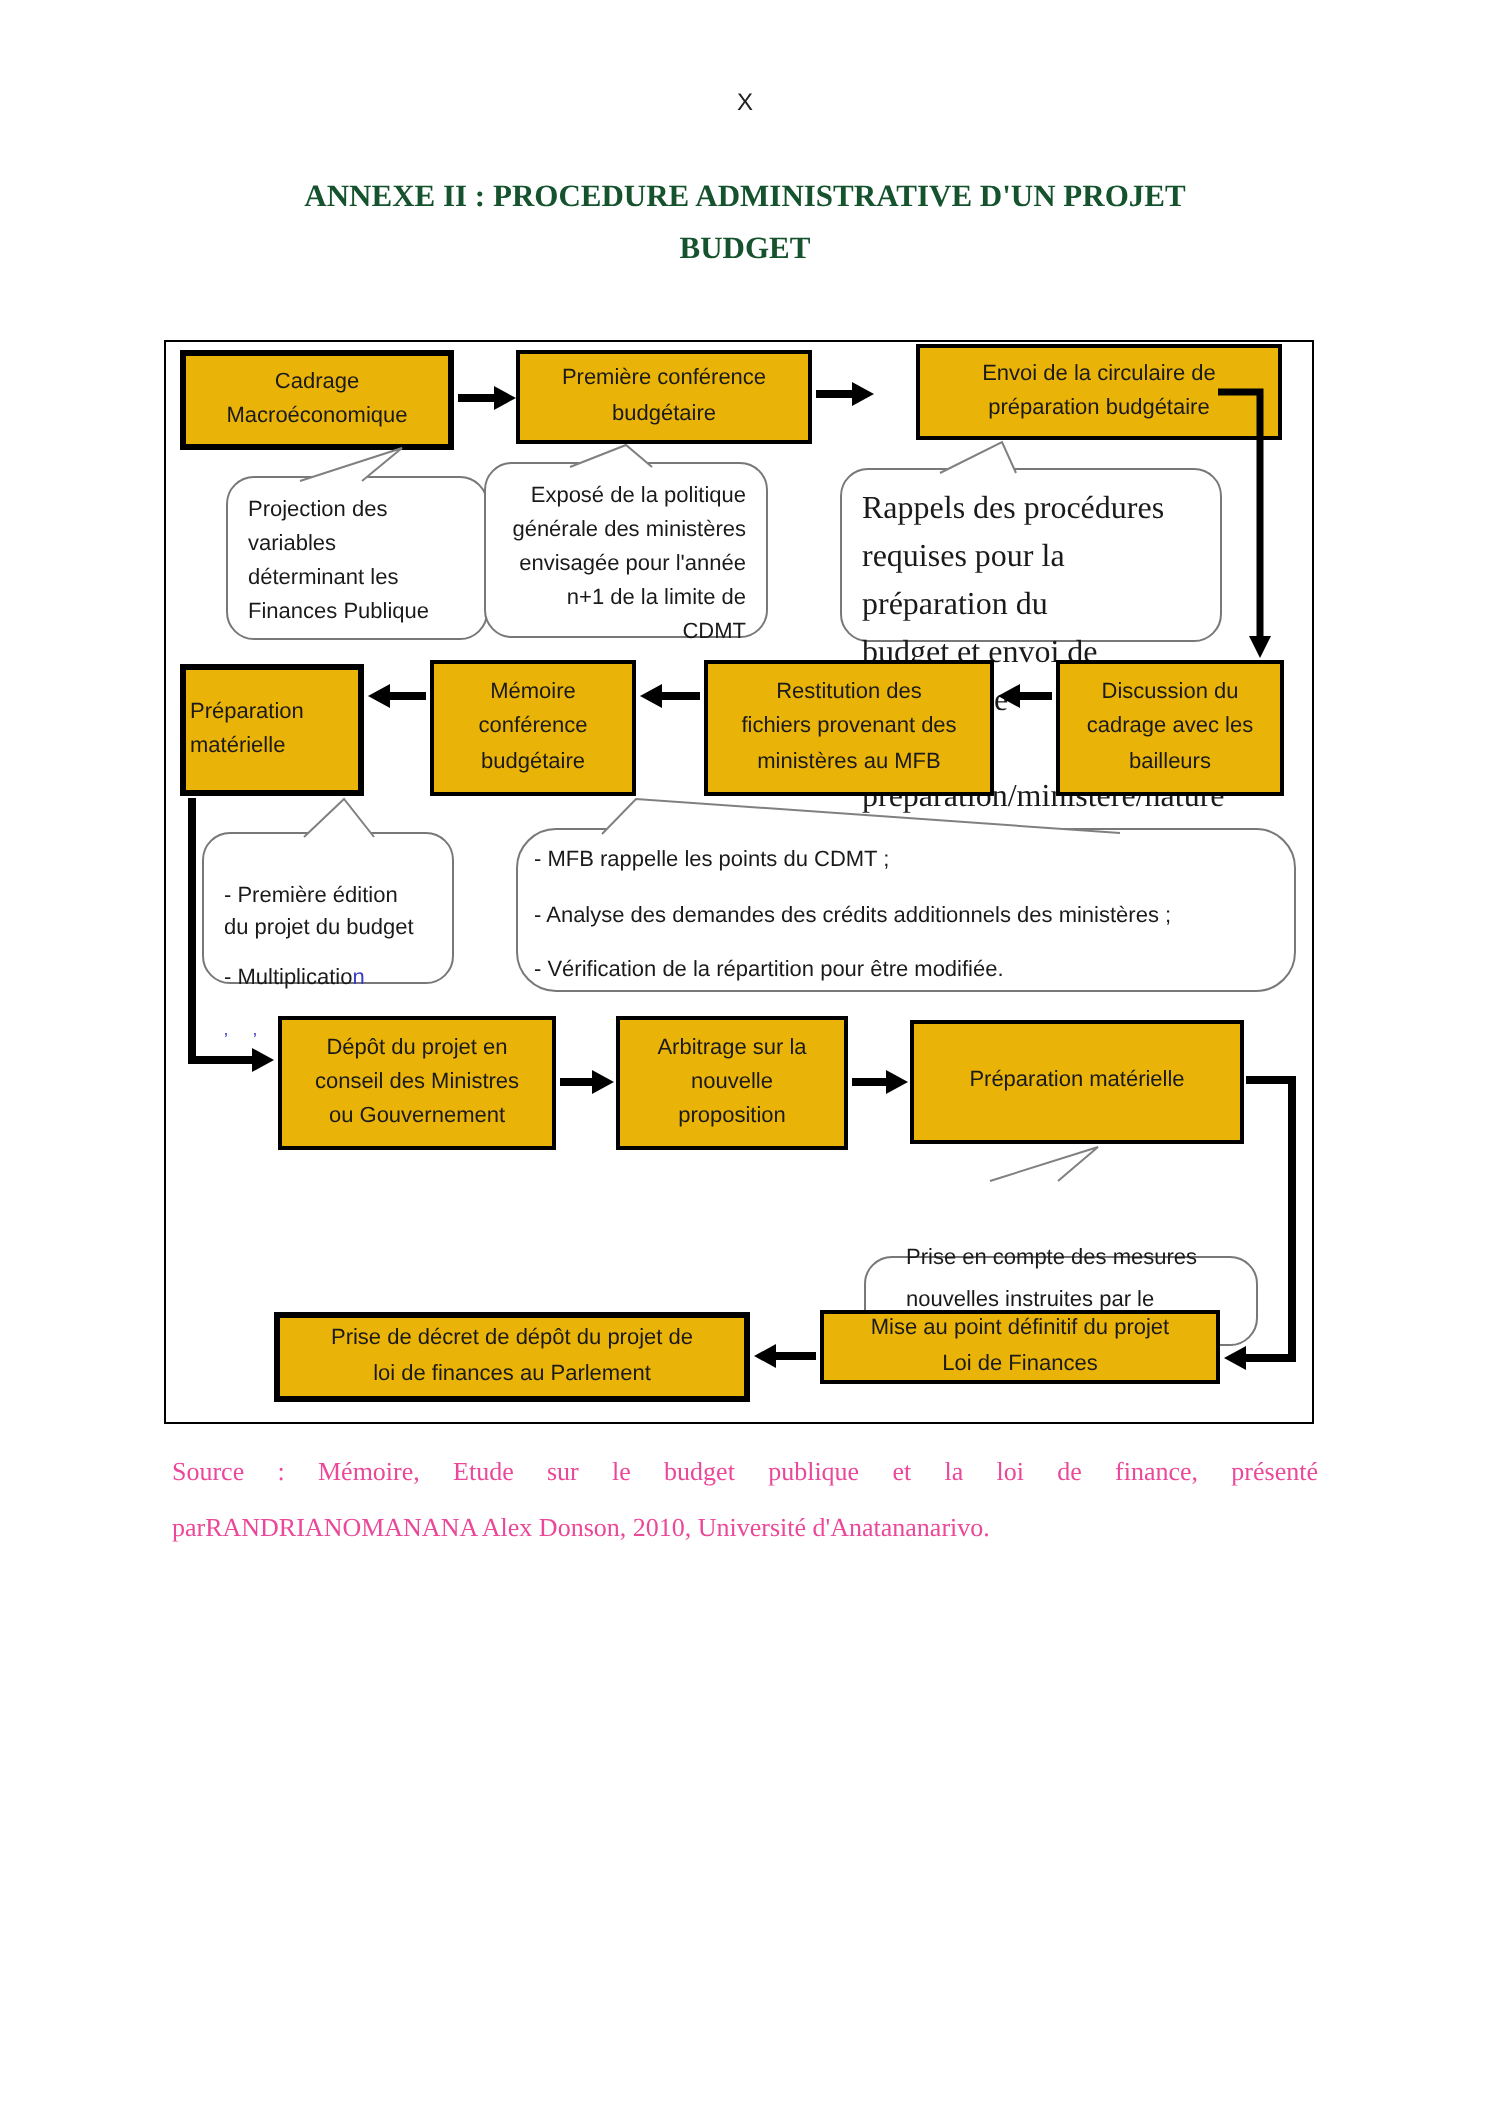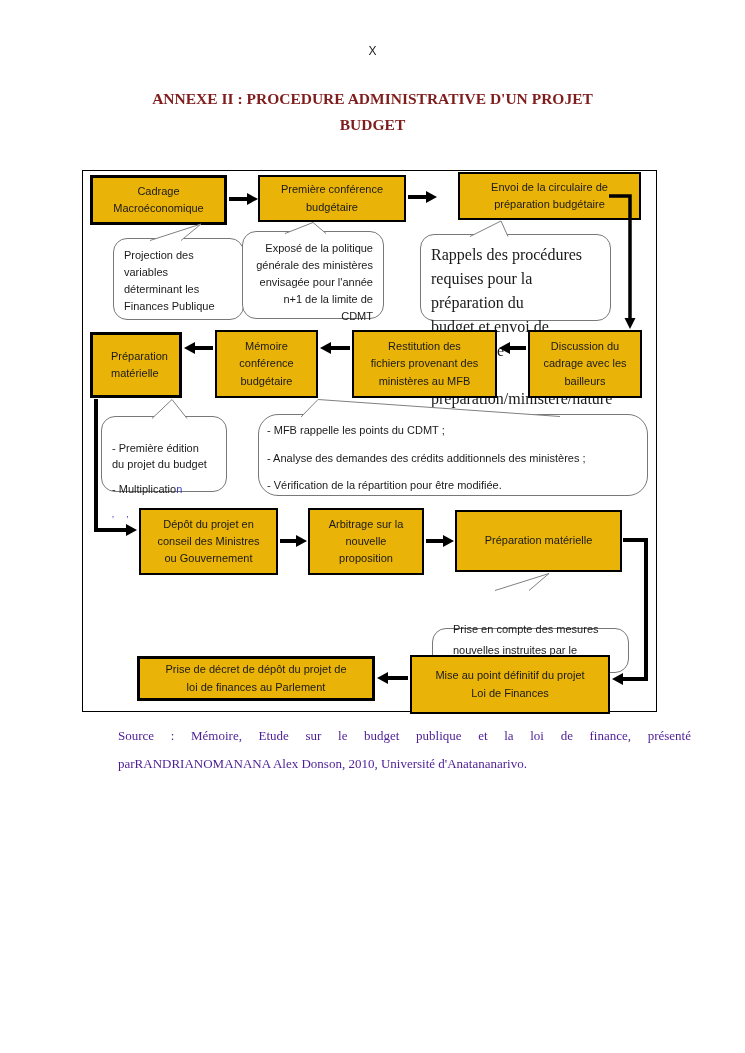--- a/index.html
+++ b/index.html
@@ -22,21 +22,21 @@
   }
   .doc-title {
     position: absolute;
     top: 86px; left: 86px; width: 573px;
     text-align: center;
     font-family: "Liberation Serif", serif;
     font-weight: bold;
     font-size: 15.5px;
     line-height: 1.7;
     white-space: pre-line;
-    color: #7f1d1d;
+    color: #14532d;
   }
   .frame {
     position: absolute;
     left: 82px; top: 170px;
     width: 575px; height: 542px;
     border: 1px solid #000;
     background: #fff;
   }
   .fbox {
     position: absolute;
@@ -46,21 +46,21 @@
     align-items: center;
     justify-content: center;
     text-align: center;
     font-size: 11px;
     line-height: 1.55;
     white-space: pre-line;
     padding: 2px 3px;
     z-index: 2;
   }
   .thick { border-width: 3px; }
-  .left-align { justify-content: flex-start; text-align: left; padding-left: 18px; }
+  .left-align { justify-content: flex-start; text-align: left; padding-left: 2px; }
   .callout {
     position: absolute;
     background: #fff;
     border: 1px solid #787878;
     border-radius: 14px;
     font-size: 11px;
     line-height: 1.55;
     white-space: pre-line;
     padding: 8px 10px;
     z-index: 1;
@@ -82,22 +82,21 @@
     width: 745px; height: 1053px;
     z-index: 3;
     pointer-events: none;
   }
   .source-para {
     position: absolute;
     left: 86px; top: 722px; width: 573px;
     font-family: "Liberation Serif", serif;
     font-size: 13px;
     line-height: 2.15;
-    color: #4c1d95;
-    margin-left: 32px;
+    color: #ec4899;
   }
   .source-line1 { text-align: justify; text-align-last: justify; }
 </style>
 </head>
 <body>
 
 <div class="page">
 
   <div class="page-number">X</div>
 
@@ -156,21 +155,21 @@
   <div class="fbox" style="left:308px; top:508px; width:116px; height:67px;">Arbitrage sur la
 nouvelle
 proposition</div>
   <div class="fbox" style="left:455px; top:510px; width:167px; height:62px;">Préparation matérielle</div>
 
   <div class="callout c6" style="left:432px; top:588px; width:197px; height:45px;">Prise en compte des mesures
 nouvelles instruites par le conseil</div>
 
   <div class="fbox thick" style="left:137px; top:656px; width:238px; height:45px;">Prise de décret de dépôt du projet de
 loi de finances au Parlement</div>
-  <div class="fbox" style="left:410px; top:655px; width:200px; height:59px;">Mise au point définitif du projet
+  <div class="fbox" style="left:410px; top:655px; width:200px; height:37px;">Mise au point définitif du projet
 Loi de Finances</div>
 
   <svg class="connector-svg" viewBox="0 0 745 1053">
 
     <g stroke="#808080" stroke-width="1" fill="#ffffff">
       <path d="M150,240.5 L201,224 L181,240.5"></path>
       <path d="M285,233.5 L313,222.5 L326,233.5"></path>
       <path d="M470,236.5 L501,221 L508,236.5"></path>
       <path d="M152,418.5 L172,399.5 L187,418.5"></path>
       <path d="M301,417 L318,399.5 L560,416.5"></path>

